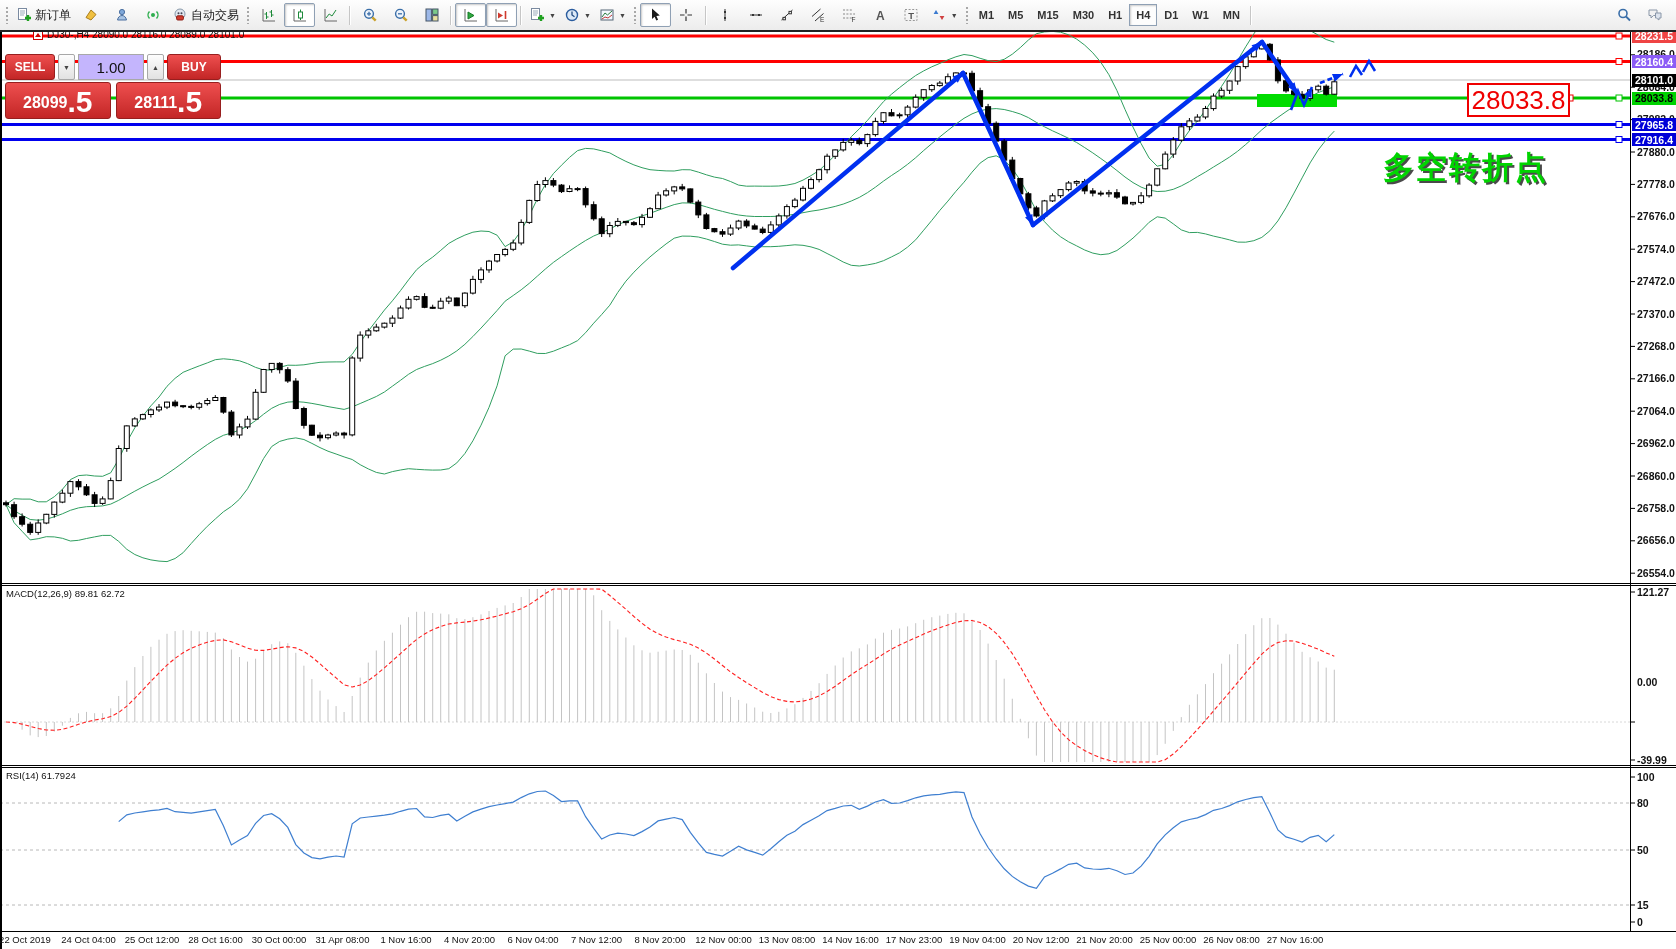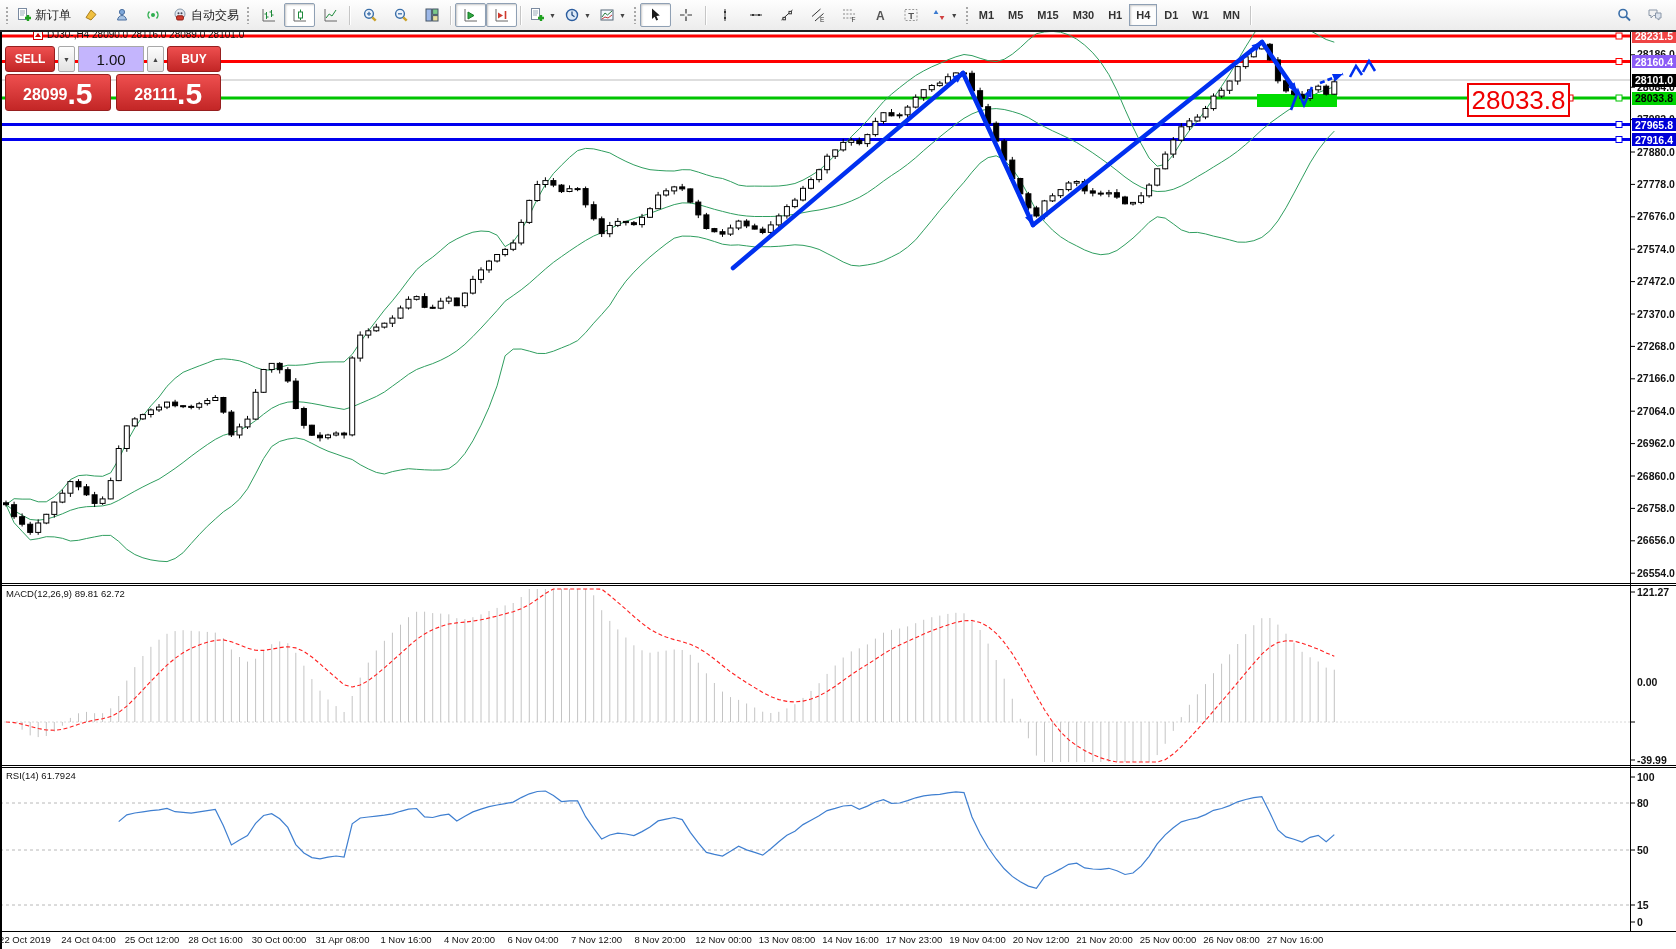--- a/index.html
+++ b/index.html
@@ -20,21 +20,21 @@
         background-image:radial-gradient(#a8a8a8 0.9px,transparent 1px);background-size:4px 4px;}
   .tf{font-size:11px;font-weight:bold;color:#333;height:20px;padding:0 6px;display:flex;
       align-items:center;border:1px solid transparent;}
   .tf.active{background:#fdfdfd;border-color:#8fa0b4;box-shadow:inset 1px 1px 2px #ccc;}
   .toolbar-right{margin-left:auto;display:flex;align-items:center;margin-right:6px;}
   
   #chart-svg{position:absolute;top:0;left:0;z-index:1;}
   .symbol-header{position:absolute;left:4px;top:29px;z-index:3;display:flex;align-items:flex-end;
                  gap:4px;font-size:10px;color:#111;margin-left:29px;}
   .trade-panel{position:absolute;left:5px;top:46px;width:216px;z-index:5;}
-  .tp-row1{display:flex;height:26px;gap:3px;}
+  .tp-row1{display:flex;height:26px;gap:3px;margin-top:8px;}
   .btn-red{background:linear-gradient(#ee4f4f,#c32626);color:#fff;border:1px solid #971f1f;
            border-radius:3px;display:flex;align-items:center;justify-content:center;font-weight:bold;}
   .tp-sell{width:48px;font-size:12px;}
   .tp-buy{width:52px;font-size:12px;}
   .tp-spin{width:15px;background:linear-gradient(#fdfdfd,#e2e2e2);border:1px solid #a8a8a8;
            border-radius:2px;font-size:7px;color:#444;display:flex;align-items:center;justify-content:center;}
   .tp-vol{flex:1;background:#c4b5fd;border:1px solid #a8a8a8;display:flex;align-items:center;
           justify-content:center;font-size:15px;color:#111;}
   .tp-row2{display:flex;gap:5px;margin-top:2px;height:37px;}
   .tp-big{flex:1;display:flex;align-items:flex-end;padding-bottom:1px;}
@@ -874,20 +874,21 @@
           <span class="pip">.5</span>
       </div>
       <div class="btn-red tp-big">
         <span class="main">28111</span>
           <span class="pip">.5</span>
       </div>
     </div>
   </div>
 
   <div class="big-price">28033.8</div>
+  <div class="cn-note">多空转折点</div>
 
   <div class="ind-label" style="top:588px">MACD(12,26,9) 89.81 62.72</div>
   <div class="ind-label" style="top:770px">RSI(14) 61.7924</div>
 
   <div id="axis-labels">
       <span class="tick" style="top: 49.2954px;">28186.0</span>
       <span class="tick" style="top: 81.697px;">28084.0</span>
       <span class="tick" style="top: 114.098px;">27982.0</span>
       <span class="tick" style="top: 146.5px;">27880.0</span>
       <span class="tick" style="top: 178.902px;">27778.0</span>

